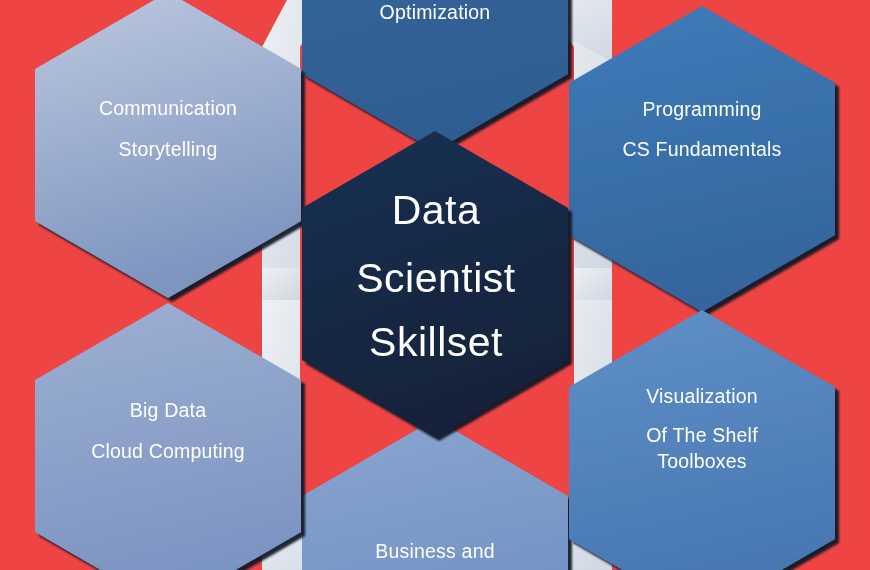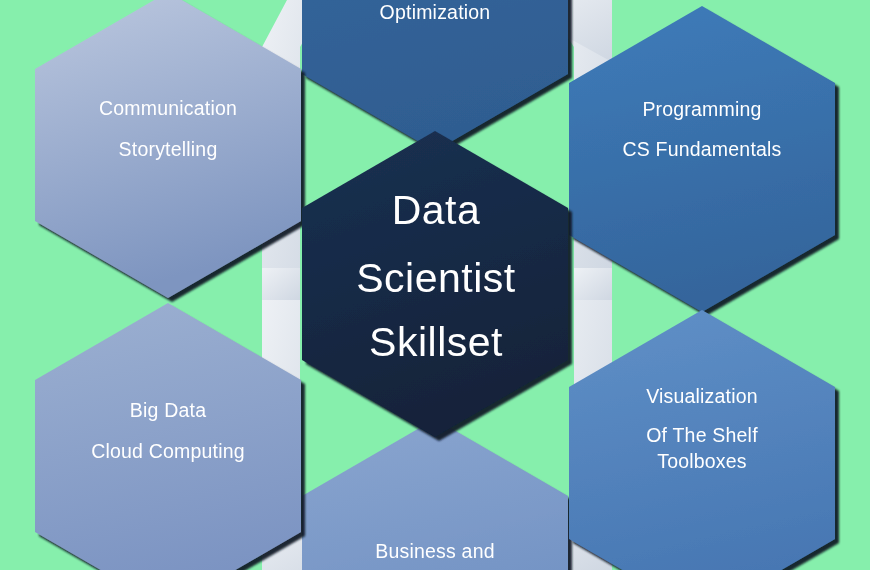--- a/index.html
+++ b/index.html
@@ -5,21 +5,21 @@
   html, body {
     margin: 0;
     padding: 0;
     background: #ffffff;
   }
   #stage {
     position: relative;
     width: 870px;
     height: 570px;
     overflow: hidden;
-    background: #86efac;
+    background: #ef4444;
     font-family: "Liberation Sans", sans-serif;
   }
   #stage svg {
     position: absolute;
     left: 0;
     top: 0;
     display: block;
   }
   .hexlabel {
     fill: #ffffff;

